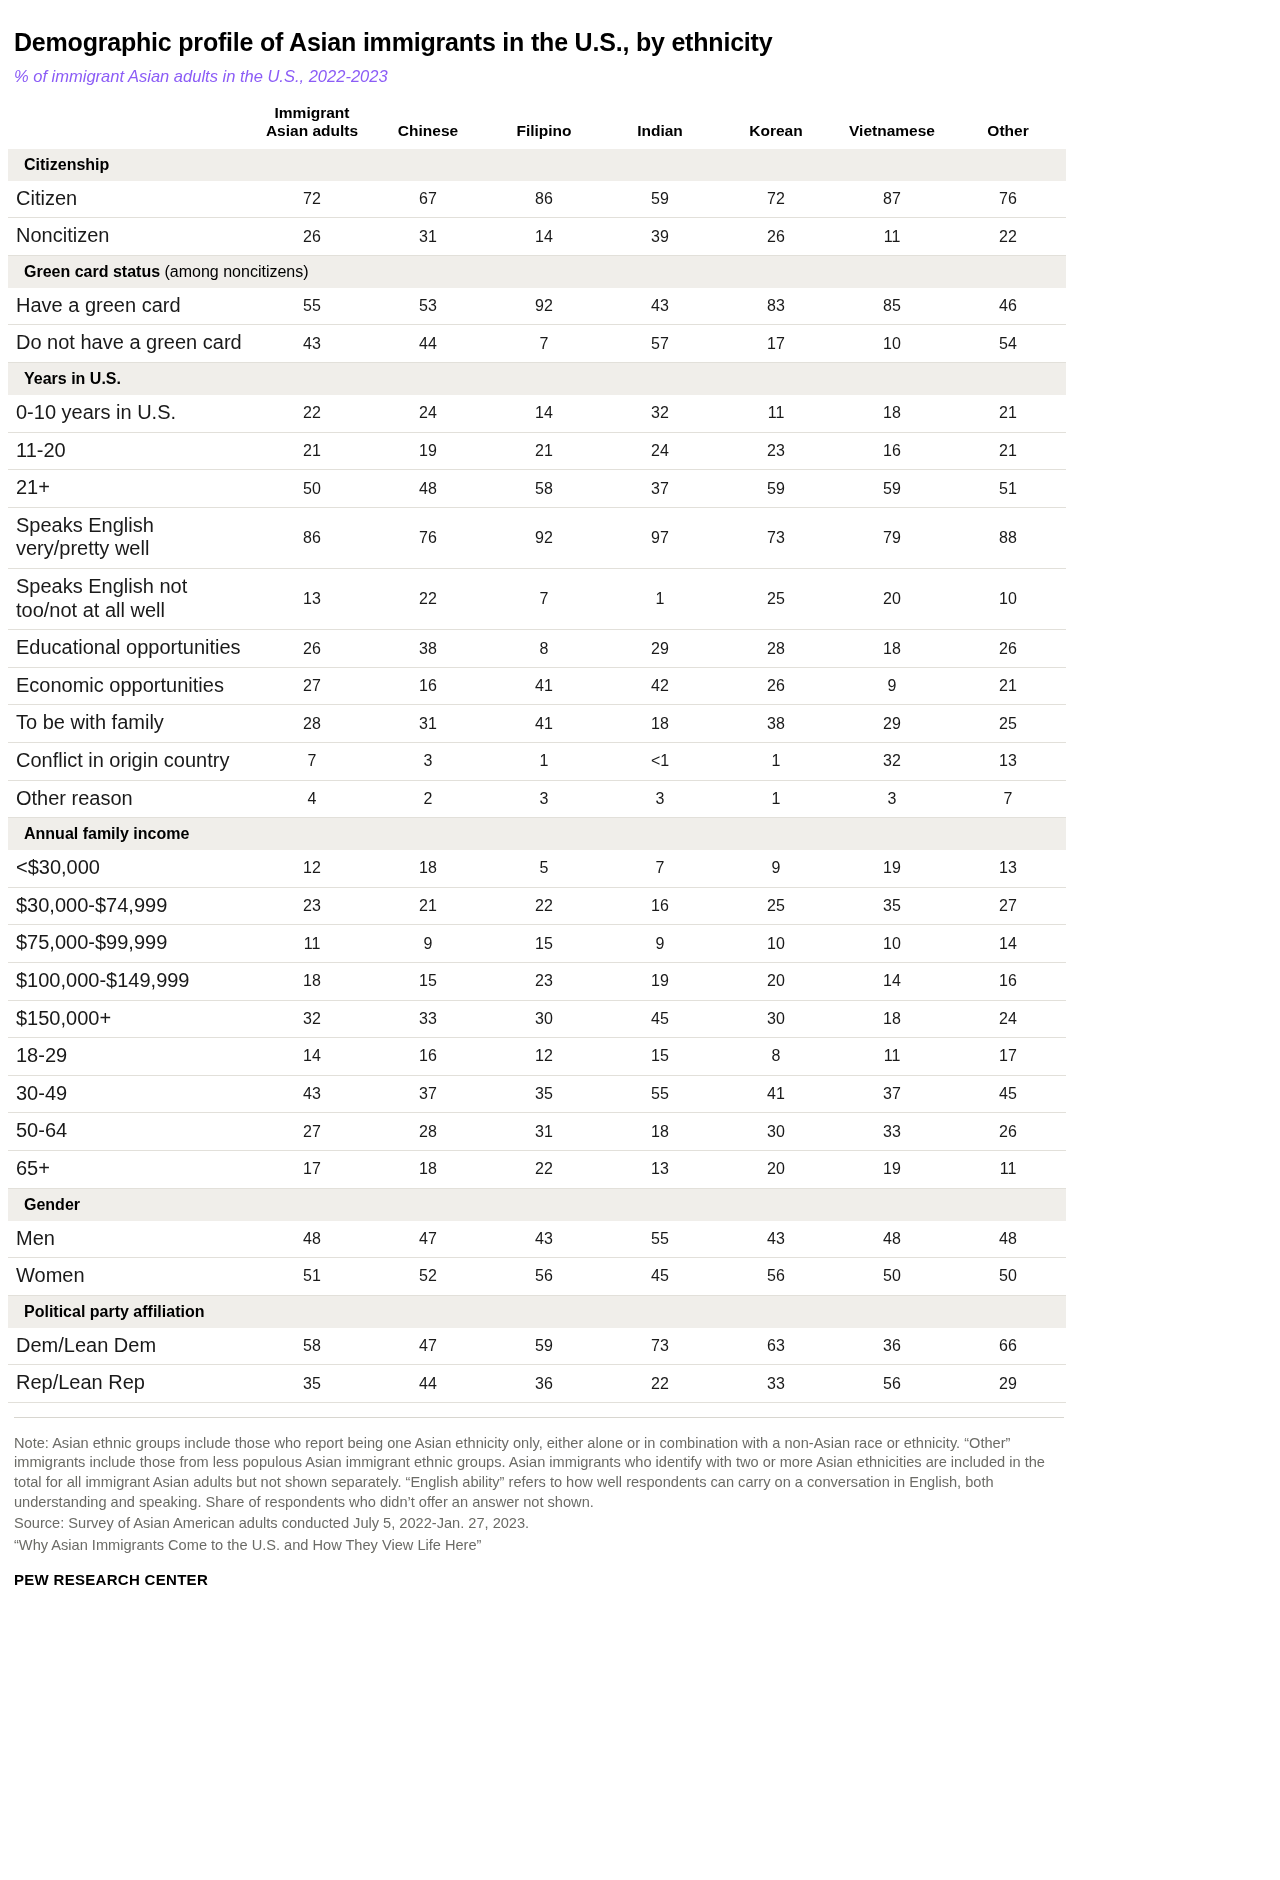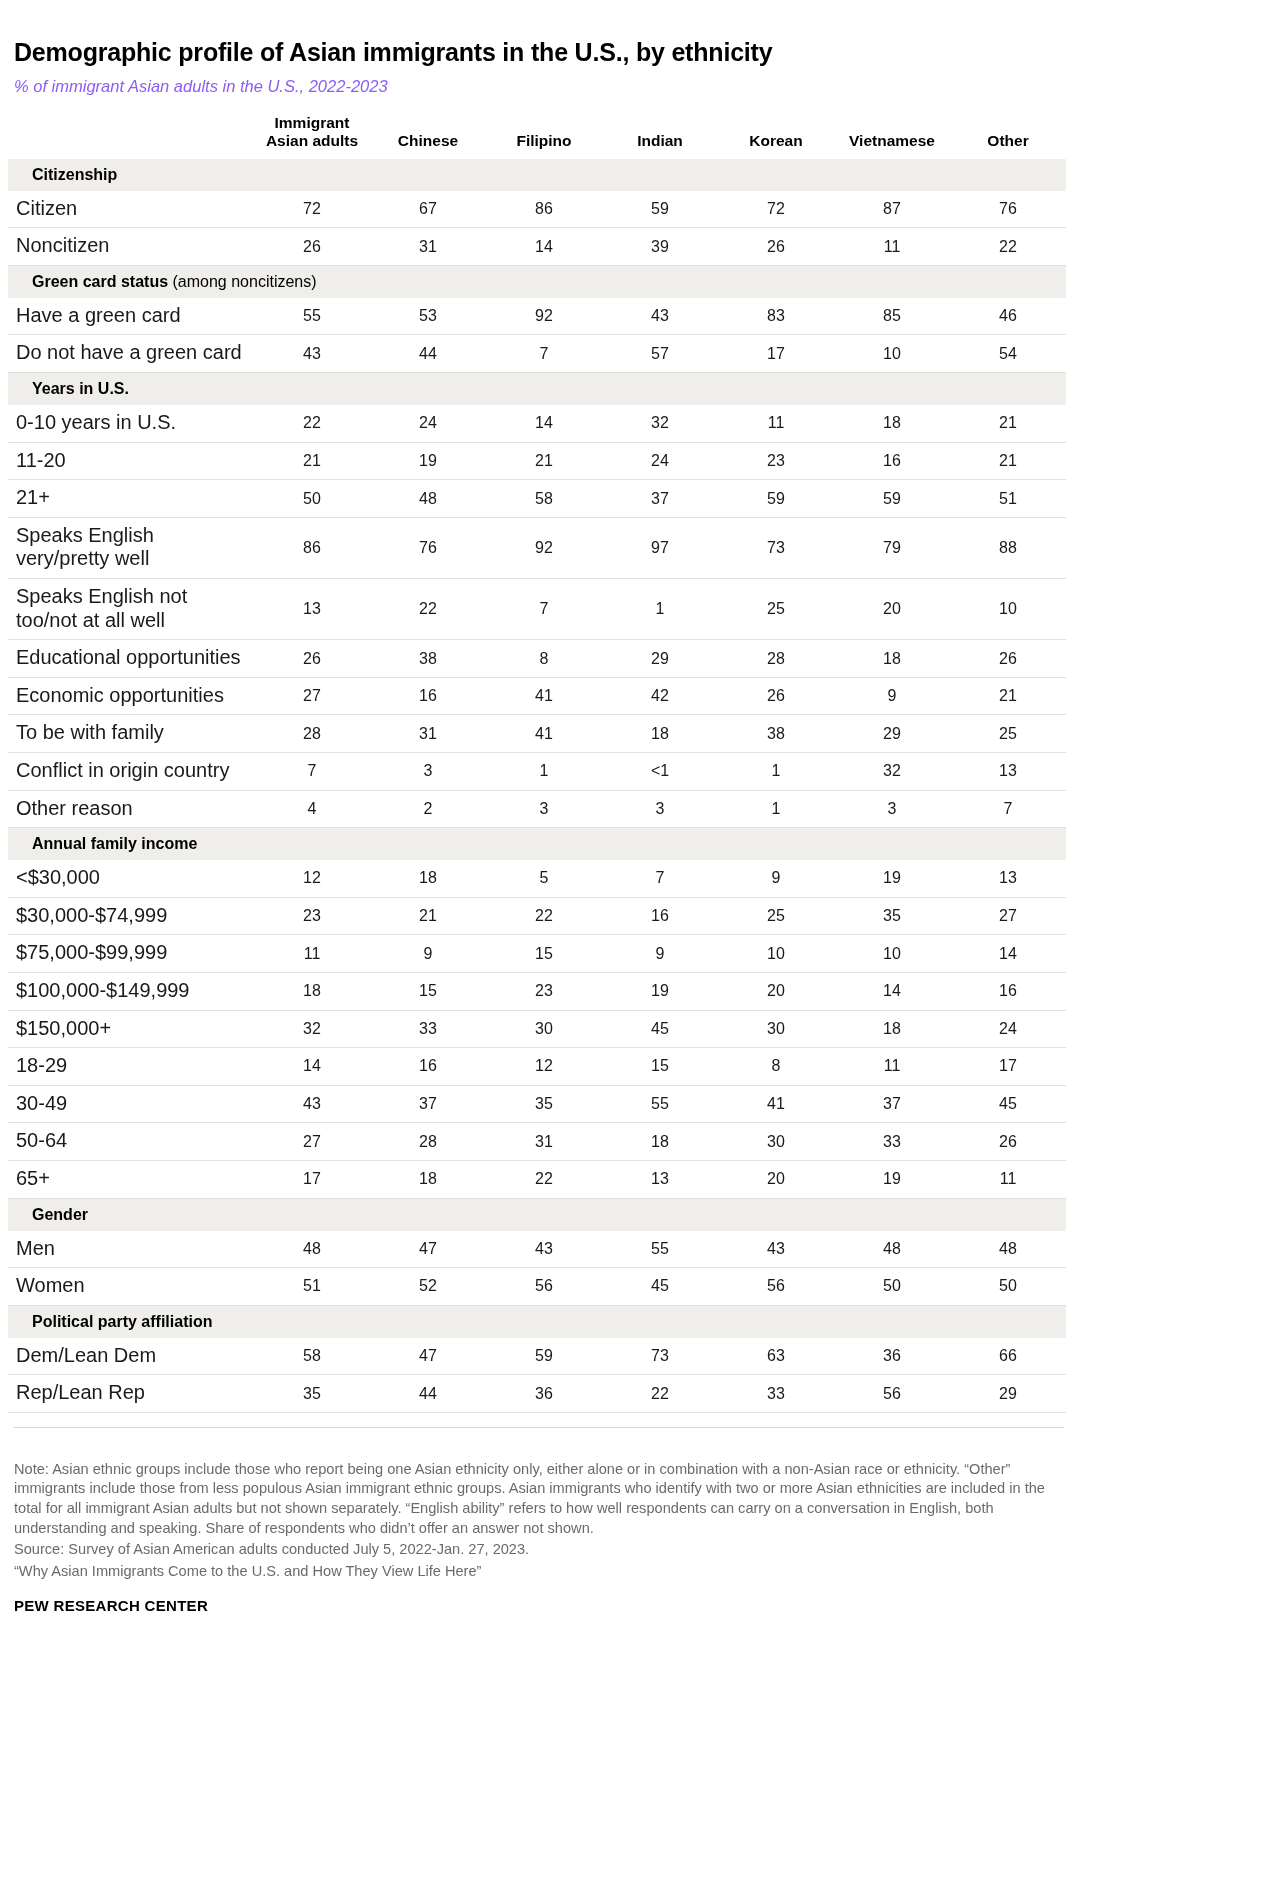--- a/index.html
+++ b/index.html
@@ -16,21 +16,21 @@
     width: 1066px;
     margin: 0;
     padding: 18px 0 0 8px;
     box-sizing: border-box;
   }
   .title {
     font-size: 25px;
     font-weight: bold;
     letter-spacing: -0.2px;
     color: #000000;
-    margin: 20px 0 0 6px;
+    margin: 10px 0 0 6px;
     line-height: 1.15;
   }
   .subtitle {
     font-size: 16.5px;
     font-style: italic;
     color: #8b5cf6;
     margin: 10px 0 0 6px;
   }
   table.data {
     border-collapse: collapse;
@@ -63,29 +63,29 @@
   td.num {
     font-size: 16px;
     text-align: center;
     padding: 7px 4px;
     color: #1a1a1a;
   }
   tr.section td {
     background: #f0eeea;
     font-size: 16px;
     font-weight: bold;
-    padding: 7px 4px 7px 24px;
+    padding: 7px 4px 7px 16px;
     border-bottom: none;
     color: #000;
   }
   tr.section td .sub {
     font-weight: normal;
   }
   .notes {
-    margin: 32px 0 0 6px;
+    margin: 16px 0 0 6px;
     width: 1050px;
     font-size: 14.6px;
     color: #6b6b66;
     line-height: 1.34;
   }
   .notes p { margin: 0 0 2px 0; }
   .brand {
     margin: 16px 0 20px 6px;
     font-size: 15px;
     font-weight: bold;

